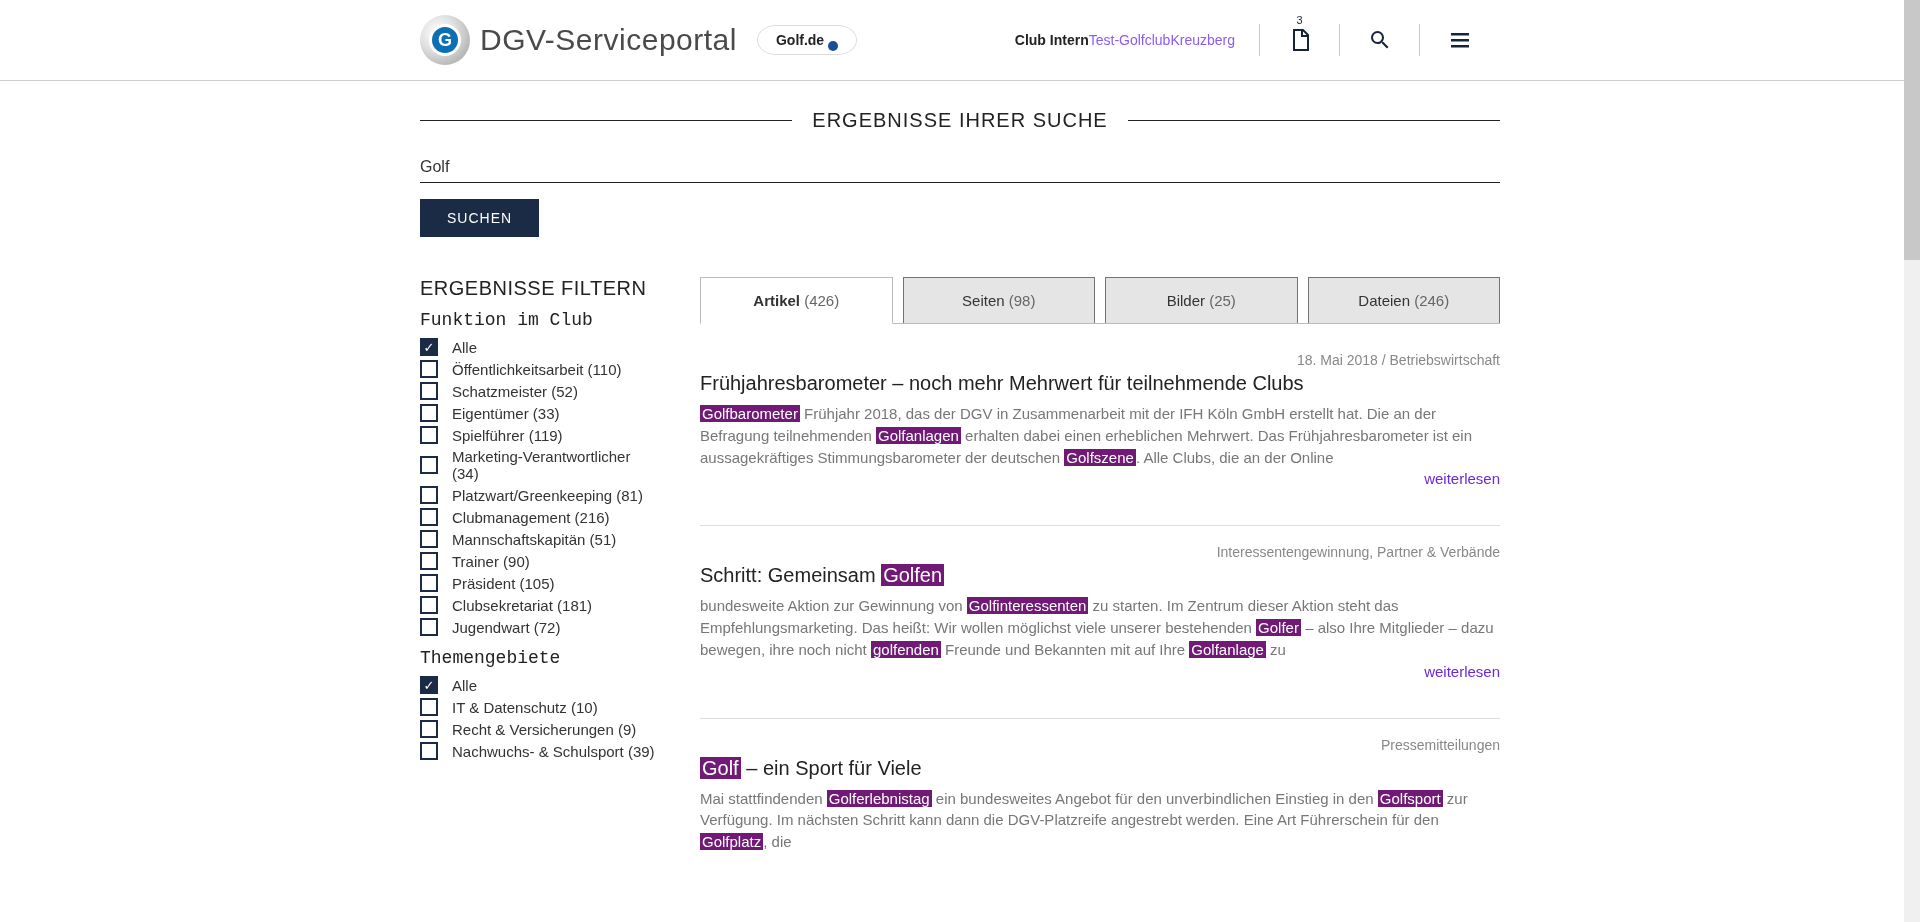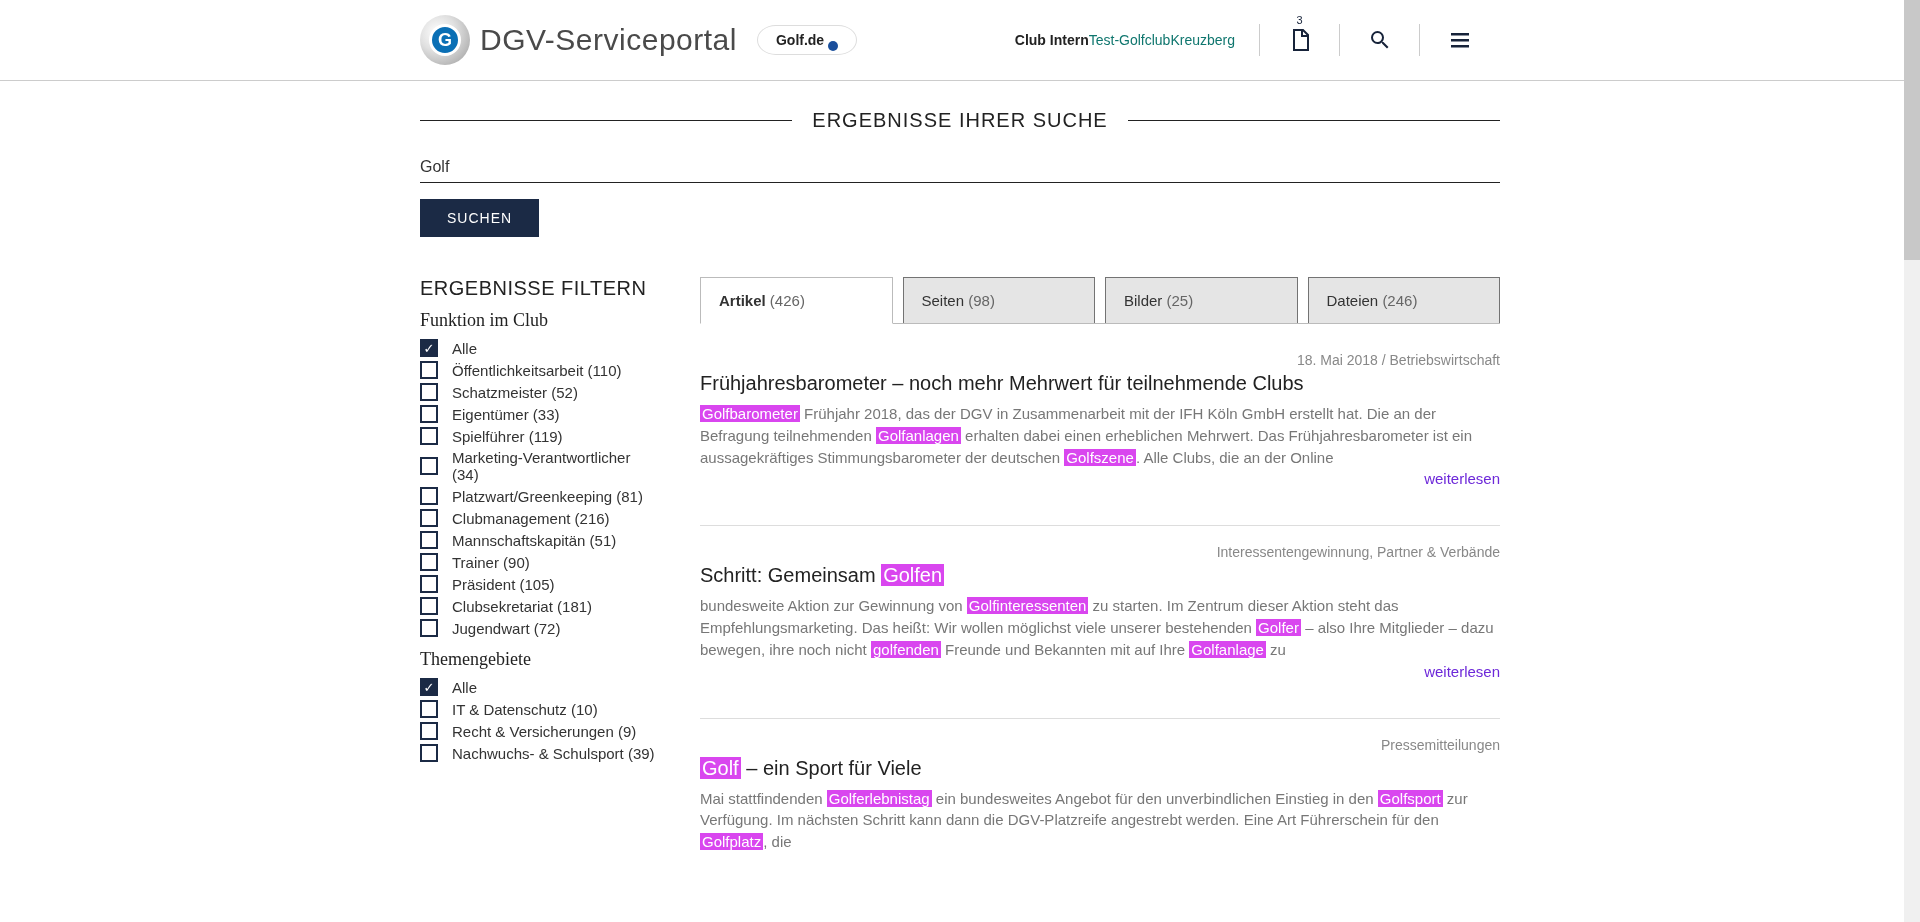--- a/index.html
+++ b/index.html
@@ -11,21 +11,21 @@
   .logo-block { display: flex; align-items: center; gap: 10px; }
   .logo-circle { width: 50px; height: 50px; border-radius: 50%; background: radial-gradient(circle at 35% 35%, #fff 0%, #e0e0e0 40%, #999 100%); display:flex; align-items:center; justify-content:center; position:relative; }
   .logo-circle-inner { width:32px; height:32px; border-radius:50%; background:#0a6fb5; display:flex; align-items:center; justify-content:center; color:#fff; font-weight:bold; font-size:18px; border:3px solid #fff; }
   .logo-text { font-family: "Arial Narrow", Arial, sans-serif; font-size: 30px; color:#4a4a4a; letter-spacing:0.5px; }
   .golfde { margin-left: 20px; display:flex; align-items:center; gap:4px; border:1px solid #ddd; border-radius:50px/40px; padding: 6px 18px; font-weight:bold; color:#222; font-size:14px; position:relative;}
   .golfde-dot { width:10px; height:10px; border-radius:50%; background:#1a4f9c; position:relative; top:6px; }
 
   .header-right { margin-left: auto; display:flex; align-items:stretch; }
   .club-info { text-align: right; padding: 8px 24px; font-size: 14px; border-right:1px solid #ccc; display:flex; justify-content:center;}
   .club-info .b { font-weight: bold; color:#222; }
-  .club-info .s { color:#0f766e; }
+  .club-info .s { color:#8b5cf6; }
   .hicon { width: 80px; display:flex; align-items:center; justify-content:center; border-right:1px solid #ccc; color:#17233a; font-size:22px;}
   .hicon:last-child { border-right:none; }
   .hicon svg { width:24px; height:24px; }
   .doc-icon { position:relative; }
   .doc-badge { position: absolute; font-size:11px; color:#17233a; bottom:30px; }
 
   
   .container { max-width: 1080px; margin: 0 auto; padding: 0 0 40px 0;}
   
   .page-title-wrap { display:flex; align-items:center; margin: 28px 0 20px 0; text-align: right; }
@@ -34,41 +34,41 @@
 
   .search-input { width:100%; border:none; border-bottom:1px solid #222; font-size:16px; padding: 6px 0; outline:none; color:#333; background:transparent; }
   .search-btn { margin-top: 16px; background:#1b2a45; color:#fff; border:1px solid #1b2a45; padding: 10px 26px; font-size:14px; letter-spacing:1px; cursor:pointer; }
 
   
   .cols { display:flex; gap: 40px; margin-top: 40px; }
   .sidebar { width: 240px; flex-shrink:0; }
   .main { flex:1; }
 
   .filter-head { font-family: "Arial Narrow", Arial, sans-serif; font-size:20px; letter-spacing:0.5px; color:#222; margin-bottom: 0; text-transform:uppercase; }
-  .filter-group-title { font-family:Liberation Serif, serif; font-size:18px; color:#222; margin: 10px 0 6px 0; }
+  .filter-group-title { font-family:Liberation Mono, monospace; font-size:18px; color:#222; margin: 10px 0 6px 0; }
   .chk-row { display:flex; align-items:center; gap:14px; padding: 2px 0; font-size:15px; color:#333; cursor:pointer; }
   .chk { width:18px; height:18px; border:2px solid #1b2a45; flex-shrink:0; display:flex; align-items:center; justify-content:center; }
   .chk.checked { background:#1b2a45; }
   .chk.checked::after { content:"✓"; color:#fff; font-size:13px; line-height:1; }
 
   
-  .tabs { display:flex; gap: 10px; }
+  .tabs { display:flex; gap: 10px; text-align: center; }
   .tab { flex:1; background:#e5e5e5; padding: 14px 18px; font-size:15px; color:#333; cursor:pointer; border:1px solid #737373;}
   .tab.active { background:#fff; border:1px solid #bbb; border-bottom:1px solid #fff; position:relative; z-index:2; }
   .tab .count { color:#666; }
   .tab-underline { height:1px; background:#bbb; margin-top:-1px; position:relative; z-index:1;}
 
   
   .result { margin: 28px 0 0 0; padding: 0 0 10px 0; }
   .result + .result { border-top: 1px solid #ddd; padding-top: 18px; }
   .result .meta { color:#888; font-size:14px; margin-bottom:4px;text-align:right; }
   .result .title { font-family:"Arial Narrow", Arial, sans-serif; font-size:20px; color:#222; margin-bottom:8px; }
   .result .excerpt { color:#777; font-size:15px; line-height:1.45; }
   .result .more { text-align:right; color:#6d28d9; font-size:15px; margin-top:2px; cursor:pointer;}
-  .hl { background:#d946ef; color:#fff; padding:0 2px; }
+  .hl { background:#701a75; color:#fff; padding:0 2px; }
 
   
   .scroll-stub { position:fixed; top:0; right:0; width:16px; height:100%; background:#f0f0f0; }
   .scroll-thumb { position:absolute; top:0; right:0; width:16px; height:260px; background:#c8c8c8; }
 </style>
 </head>
 <body>
 
 <div class="header">
   <div class="header-inner">

